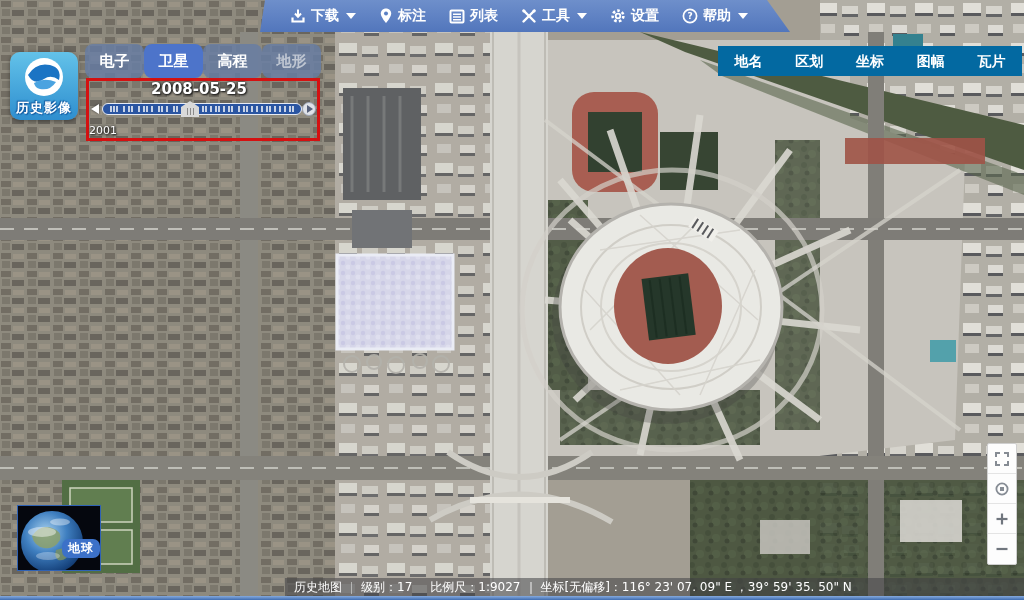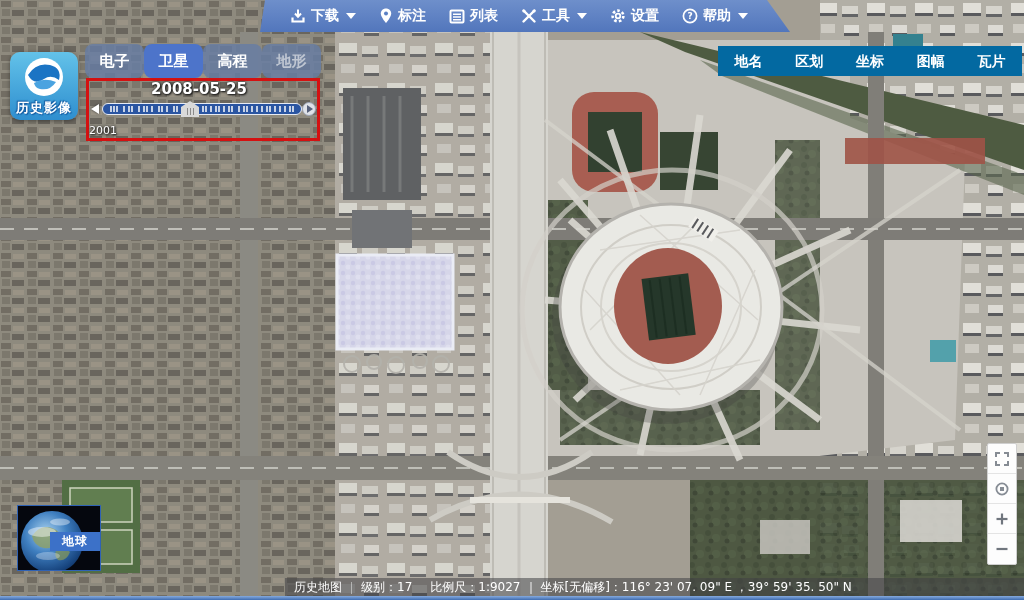--- a/index.html
+++ b/index.html
@@ -71,22 +71,22 @@
   
   .zpanel { position:absolute; left:987px; top:443px; width:30px; background:#fdfdfd;
     border:1px solid #cfcfcf; border-radius:2px; }
   .zbtn { width:28px; height:30px; display:flex; align-items:center; justify-content:center;
     cursor:pointer; border-bottom:1px solid #e4e4e4; }
   .zbtn:last-child { border-bottom:none; }
 
   
   .globe { position:absolute; left:17px; top:505px; width:84px; height:66px;
     border:1px solid #2f62b5; background:#05070e; overflow:hidden; cursor:pointer; }
-  .globe-badge { position:absolute; right:0; bottom:19px; background:#3c71c8; color:#fff;
-    font-size:12px; font-weight:bold; padding:1px 12px; letter-spacing:1px; }
+  .globe-badge { position:absolute; right:0; bottom:12px; background:#3c71c8; color:#fff;
+    font-size:12px; font-weight:bold; padding:1px 6px; letter-spacing:1px;border-radius:7px; }
 
   
   .statusbar { position:absolute; left:285px; top:578px; width:739px; height:19px;
     background:rgba(66,66,70,0.55); color:#fff; font-size:12px;
     display:flex; align-items:center; white-space:nowrap; }
   .sb-cell { padding:0 9px; }
   .sb-sep { width:1px; height:12px; background:rgba(255,255,255,0.45); }
   .bottom-strip { position:absolute; left:0; bottom:0; width:1024px; height:4px;
     background:linear-gradient(#85aade,#3f6cb0); }
 </style>

